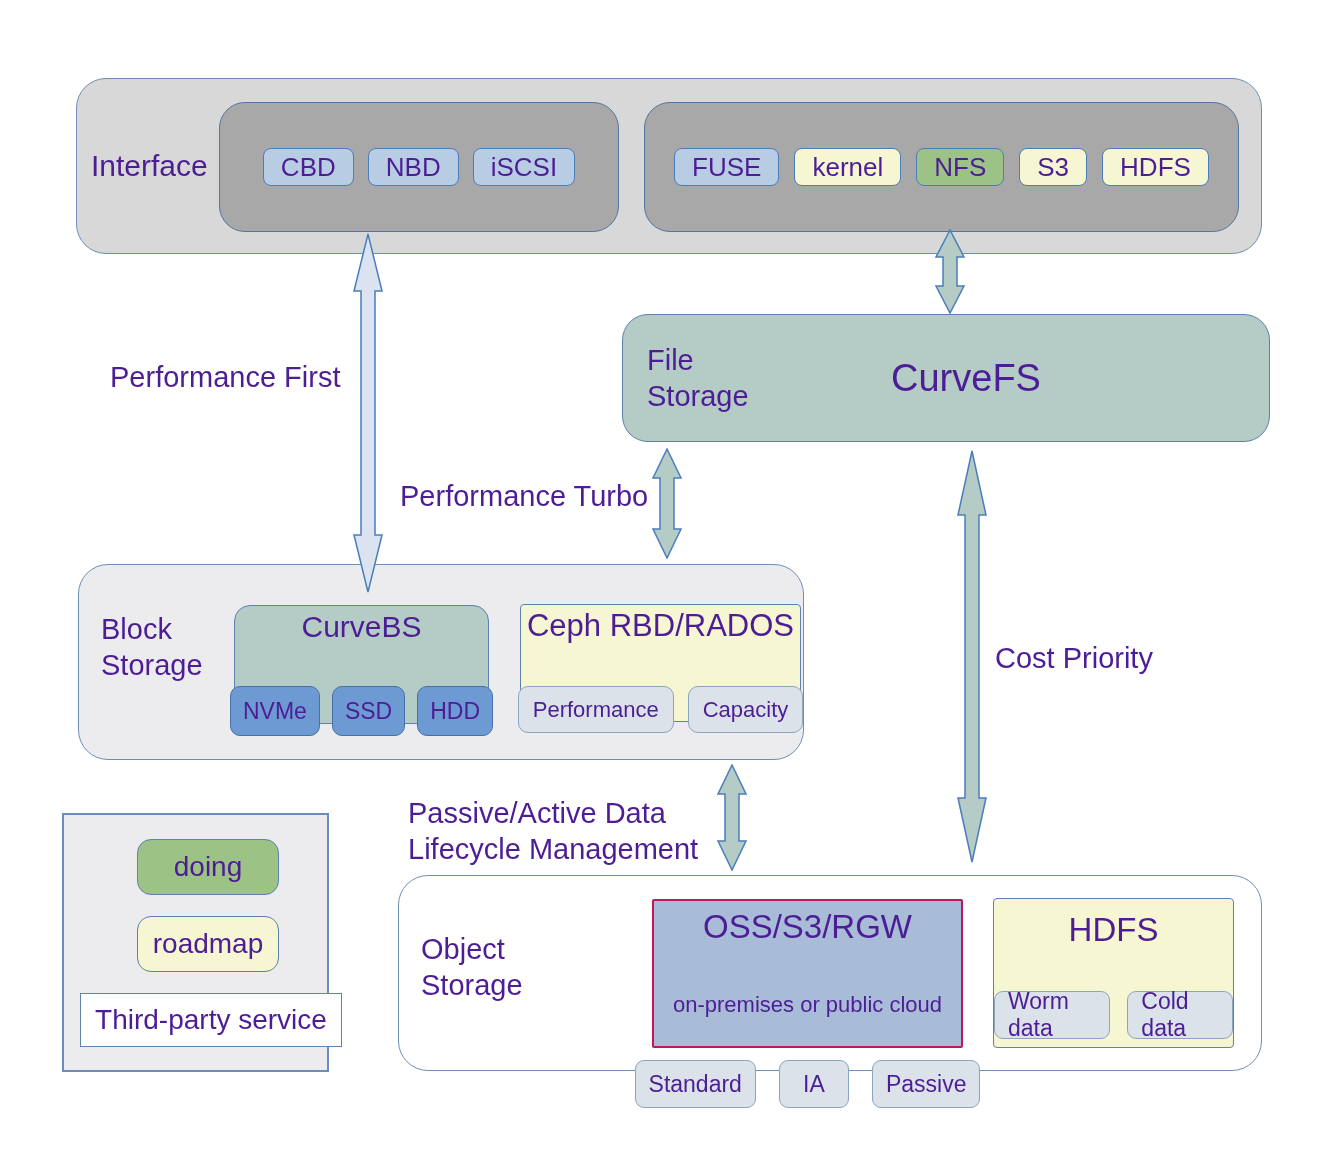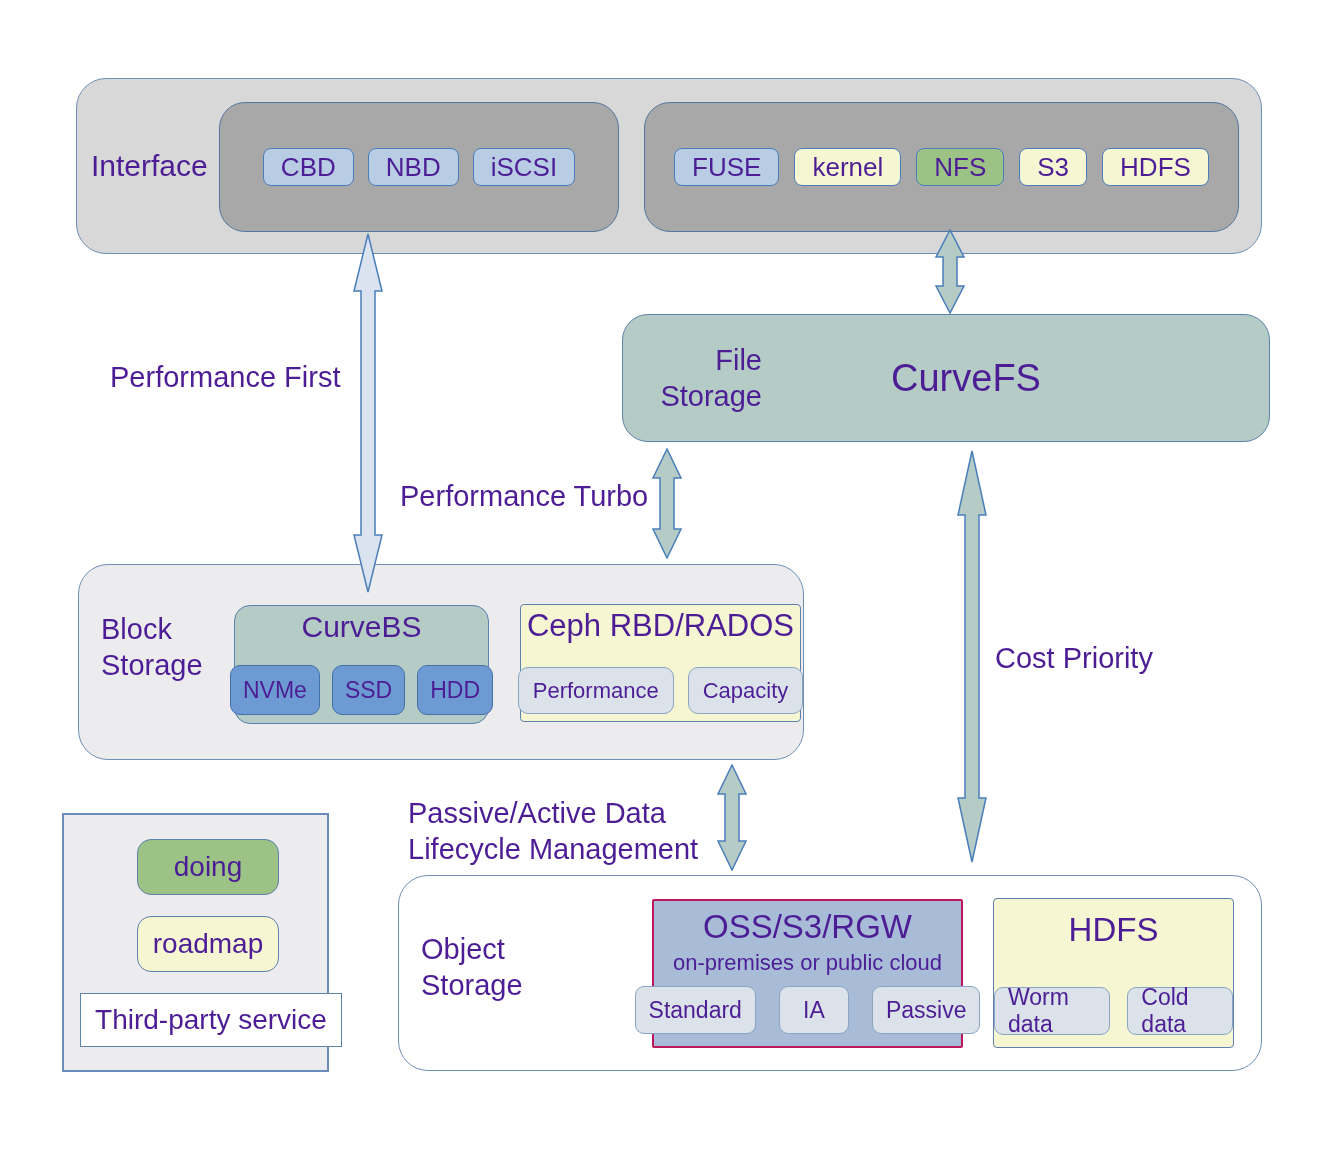--- a/index.html
+++ b/index.html
@@ -41,21 +41,21 @@
   .arrow-label{font-size:29px;line-height:1.2;white-space:nowrap;}
   .title-lg{font-size:38px;}
   .title-md{font-size:30px;}
 
   
   .arrow{position:absolute;}
   .arrow-blue polygon{fill:#dbe3f0;stroke:#4a7ebb;stroke-width:1.5;}
   .arrow-teal polygon{fill:#b4cbc6;stroke:#4a7ebb;stroke-width:1.5;}
 
   
-  .col-panel{display:flex;flex-direction:column;align-items:center;}
+  .col-panel{display:flex;flex-direction:column;align-items:center;gap:42px;}
   .chips-row{display:flex;align-items:center;justify-content:center;}
 </style>
 </head>
 <body>
 
 <div class="canvas">
 
   <div class="abs panel-outer" style="left:76px;top:78px;width:1186px;height:176px;">
     <div class="abs side-label" style="left:14px;top:0;height:100%;display:flex;align-items:center;">Interface</div>
 
@@ -67,21 +67,21 @@
 
     <div class="abs panel-inner-dark" style="left:567px;top:23px;width:595px;height:130px;gap:15px;">
       <span class="chip chip-blue">FUSE</span>
       <span class="chip chip-cream">kernel</span>
       <span class="chip chip-green">NFS</span>
       <span class="chip chip-cream">S3</span>
       <span class="chip chip-cream">HDFS</span>
     </div>
   </div>
 
-  <div class="abs panel-teal" style="left:622px;top:314px;width:648px;height:128px;display:flex;align-items:center;justify-content:center;text-align:right;">
+  <div class="abs panel-teal" style="left:622px;top:314px;width:648px;height:128px;display:flex;align-items:center;justify-content:center;">
     <div class="abs wrap-label" style="left:24px;width:115px;">File Storage</div>
     <div class="title-lg" style="margin-left:40px;">CurveFS</div>
   </div>
 
   <div class="abs panel-light" style="left:78px;top:564px;width:726px;height:196px;">
     <div class="abs wrap-label" style="left:22px;top:46px;width:125px;">Block Storage</div>
 
     <div class="abs panel-teal-sm col-panel" style="left:155px;top:40px;width:255px;height:119px;padding:4px 0 8px;">
       <div class="title-md">CurveBS</div>
       <div class="chips-row" style="margin-top:auto;gap:12px;">

